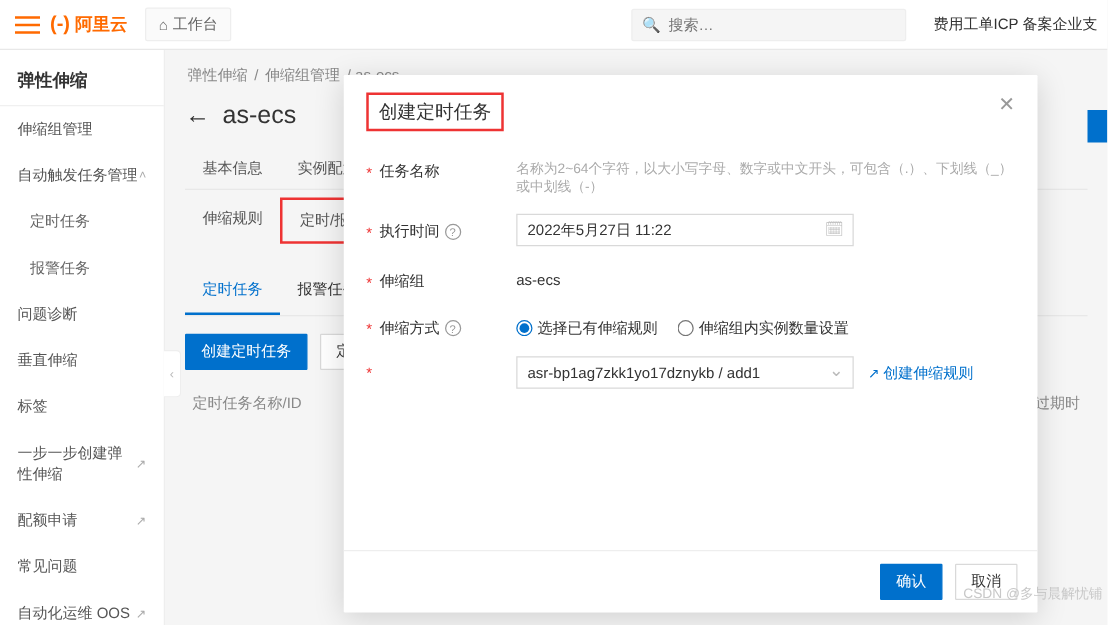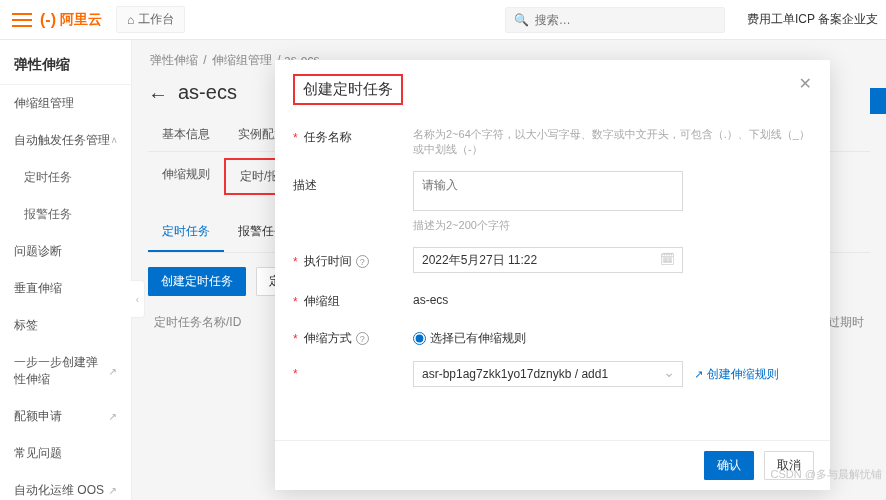--- a/index.html
+++ b/index.html
@@ -190,29 +190,20 @@
     <div class="form-row">
       <div class="form-label">
           <span class="req">*</span>
           <span>任务名称</span>
         </div>
       <div class="form-ctrl">
         <div class="hint">名称为2~64个字符，以大小写字母、数字或中文开头，可包含（.）、下划线（_）或中划线（-）</div>
       </div>
     </div>
 
-    <div class="form-row">
-      <div class="form-label">
-          <span>描述</span>
-        </div>
-      <div class="form-ctrl">
-        <textarea class="text-input" placeholder="请输入" style=""></textarea>
-        <div class="hint">描述为2~200个字符</div>
-      </div>
-    </div>
 
     <div class="form-row">
       <div class="form-label">
           <span class="req">*</span>
           <span>执行时间</span> 
           <span class="help-icon">?</span>
         </div>
       <div class="form-ctrl">
         <span class="date-wrap">
           <input class="text-input" type="text" value="2022年5月27日 11:22" style="">
@@ -234,20 +225,24 @@
           <span class="req">*</span>
           <span>伸缩方式</span> 
           <span class="help-icon">?</span>
         </div>
       <div class="form-ctrl">
         <div class="radio-group">
           <label class="radio-opt">
               <input type="radio" name="m" checked="" style="">
               <span>选择已有伸缩规则</span>
             </label>
+          <label class="radio-opt">
+              <input type="radio" name="m" style="">
+              <span>伸缩组内实例数量设置</span>
+            </label>
         </div>
       </div>
     </div>
 
     <div class="form-row">
       <div class="form-label">
           <span class="req">*</span>
         </div>
       <div class="form-ctrl">
         <span class="select-wrap">

